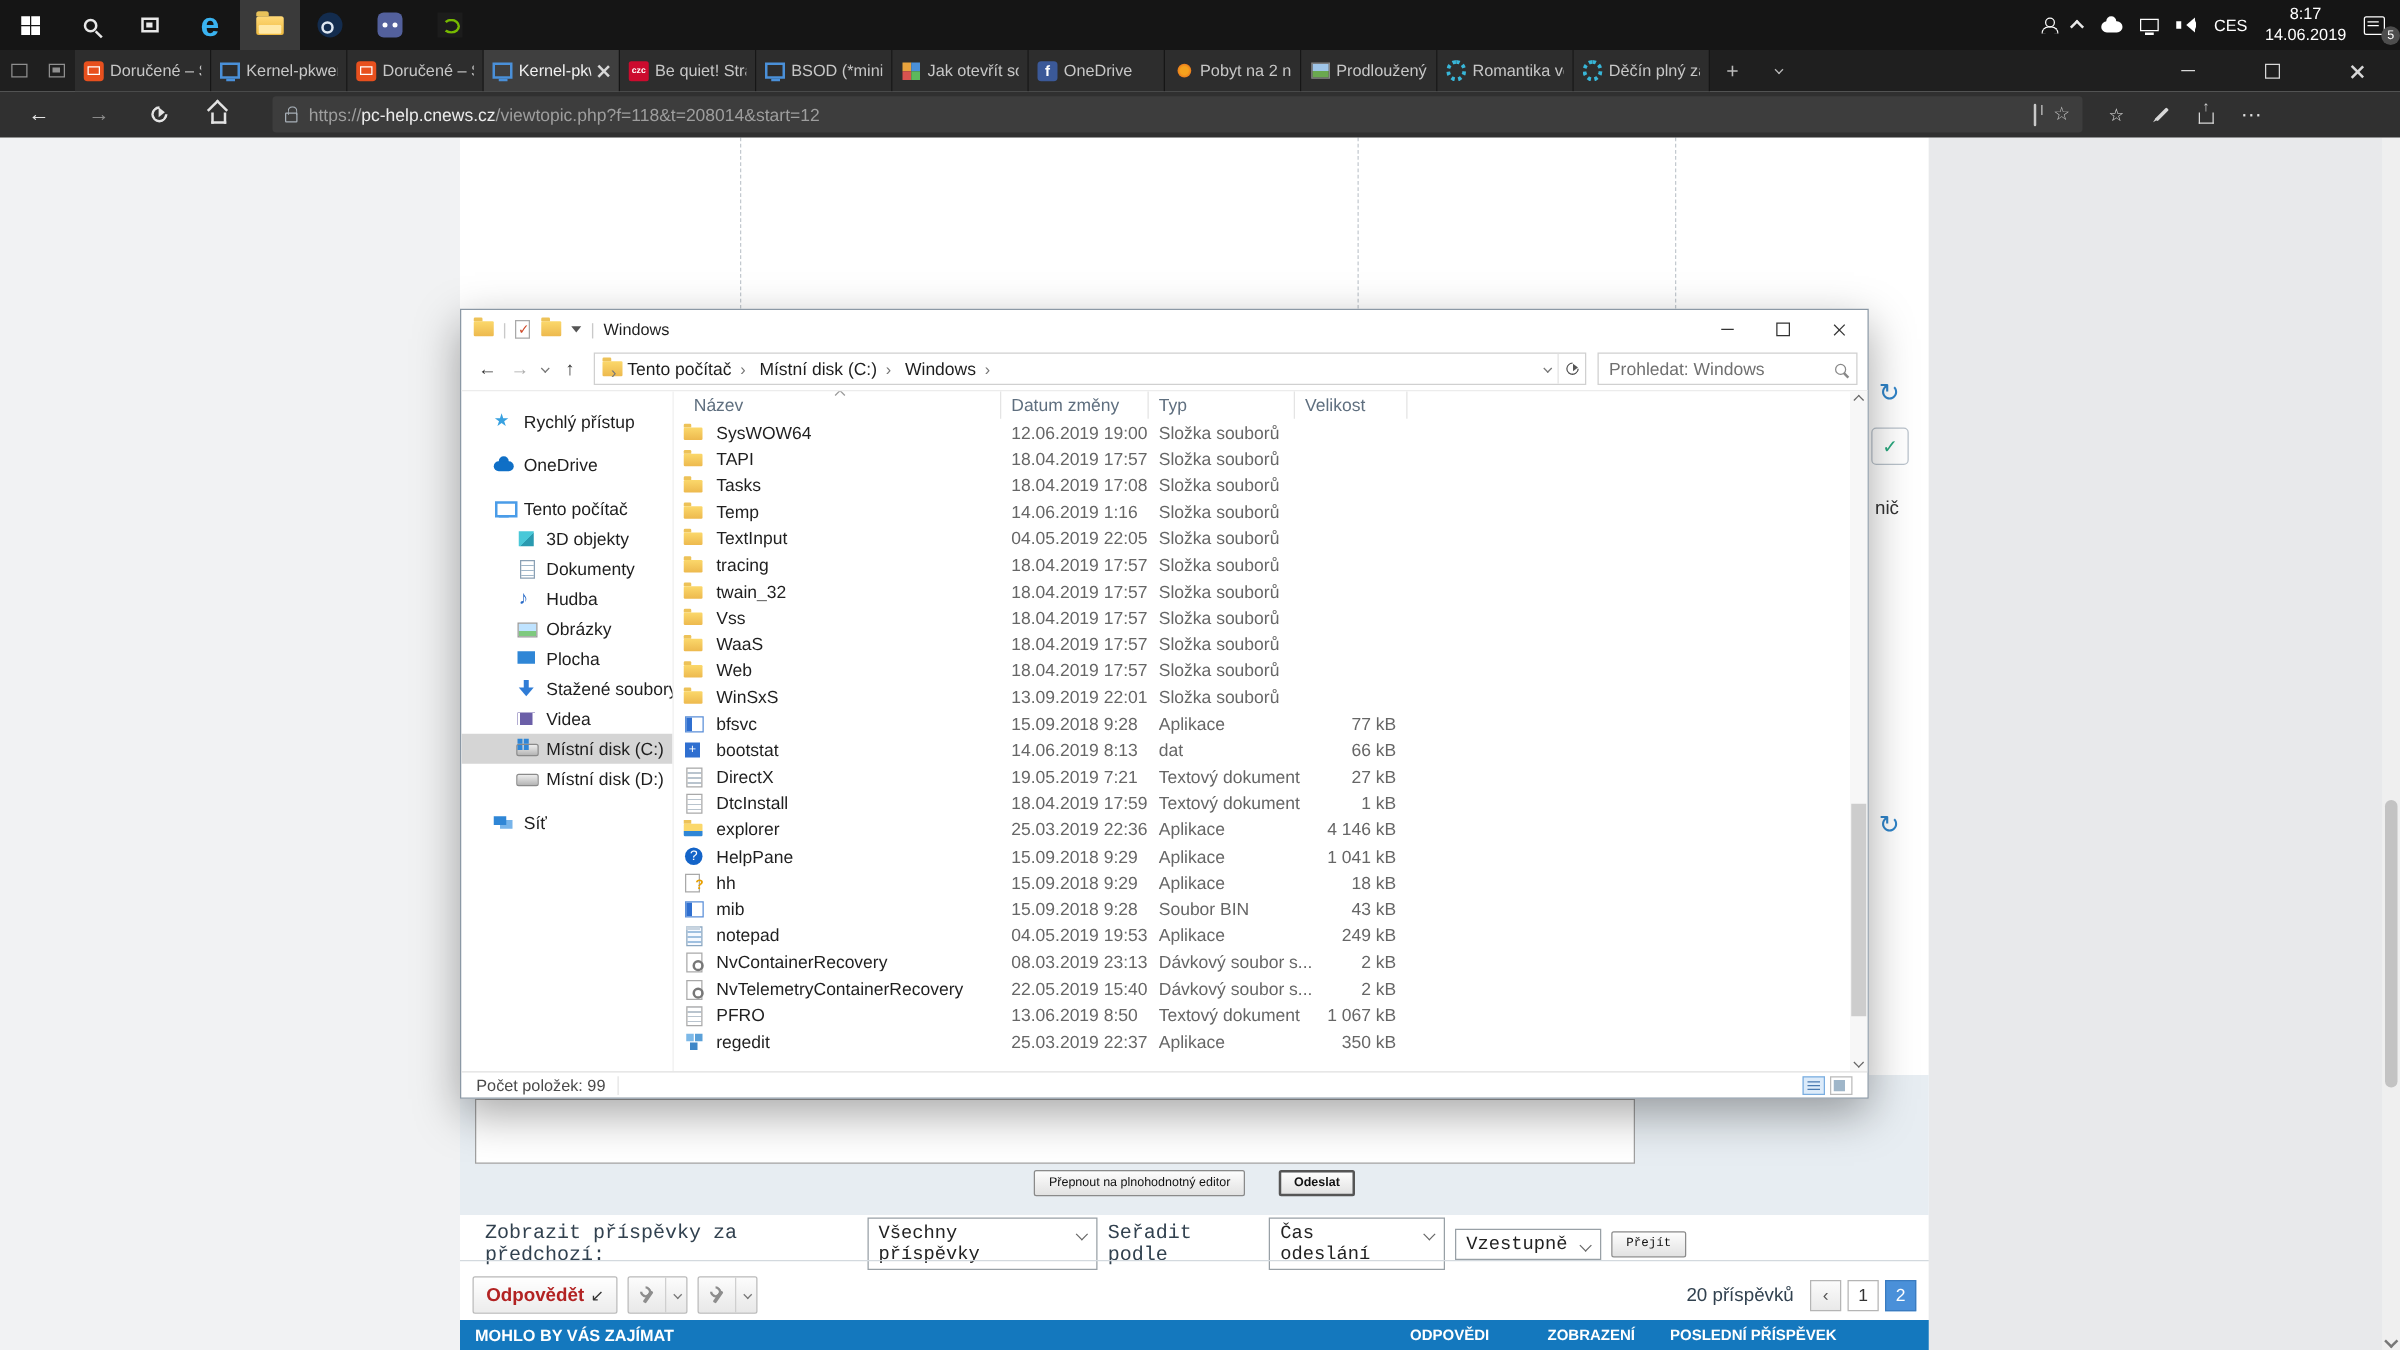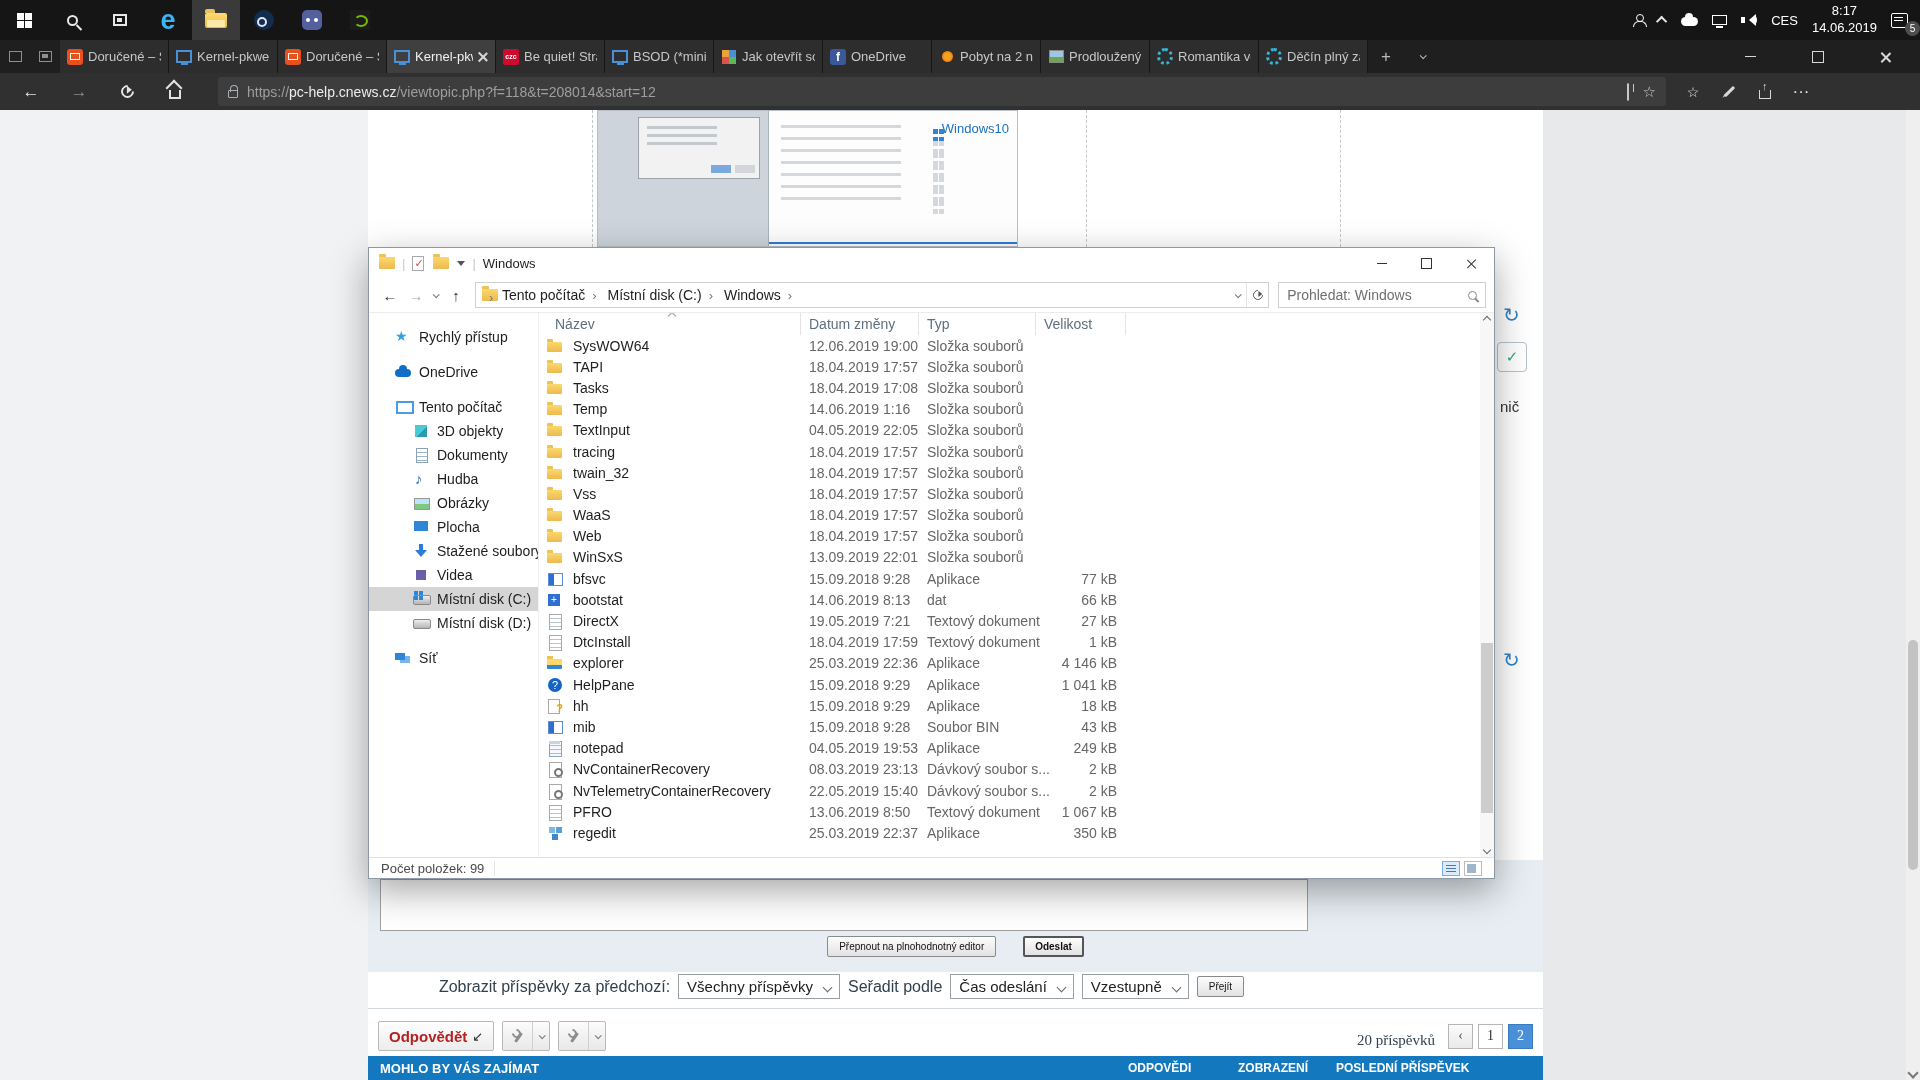--- a/index.html
+++ b/index.html
@@ -132,36 +132,36 @@
   .frag-card { position:absolute; left:1497px; top:232px; width:30px; height:30px; background:#fff; border:1px solid #b9c2cb; border-radius:4px; display:flex; align-items:center; justify-content:center; }
   .frag-card::after { content:"✓"; color:#2aa87e; font-size:15px; }
   .frag-text { position:absolute; left:1500px; top:288px; font-size:15px; color:#333; }
 
   
   .editor-zone { position:absolute; left:368px; top:750px; width:1175px; height:112px; background:#e7edf2; }
   .replybox { position:absolute; left:380px; top:769px; width:928px; height:52px; background:#fff; border:1px solid #a0a0a0; }
   .btnrow { position:absolute; left:368px; top:826px; width:1175px; text-align:center; }
   .fbtn { display:inline-block; background:linear-gradient(#fdfdfd,#e2e2e2); border:1px solid #8a8a8a; border-radius:2px; font-size:10px; color:#111; padding:4px 11px; }
   .fbtn.primary { font-weight:bold; border:2px solid #555; padding:3px 10px; margin-left:23px; }
-  .filterrow { position:absolute; left:361px; top:864px; width:961px; display:flex; align-items:center; justify-content:center; gap:8px; color:#31414f; font-size:16px; }
+  .filterrow { position:absolute; left:388px; top:864px; width:961px; display:flex; align-items:center; justify-content:center; gap:8px; color:#31414f; font-size:16px;font-family:Liberation Mono, monospace; }
   .fselect { position:relative; background:#fff; border:1px solid #98a0a6; font-size:15px; color:#222; padding:3px 26px 3px 8px; }
   .fselect::after { content:""; position:absolute; right:8px; top:9px; width:6px; height:6px; border-right:1.5px solid #666; border-bottom:1.5px solid #666; transform:rotate(45deg); }
   .divider1 { position:absolute; left:368px; top:898px; width:1175px; border-top:1px solid #d3d9de; }
   .replyrow { position:absolute; left:368px; top:906px; width:1175px; height:40px; display:flex; align-items:center; padding:0 10px; }
   .reply-btn { height:30px; display:inline-flex; align-items:center; gap:5px; background:linear-gradient(#fff,#ececec); border:1px solid #b9b9b9; border-radius:2px; padding:0 10px; }
   .reply-btn b { color:#b22222; font-size:15px; font-weight:bold; }
   .reply-btn span.arr { color:#333; font-size:13px; }
   .split { display:inline-flex; align-items:stretch; height:30px; background:linear-gradient(#fcfcfc,#e8e8e8); border:1px solid #b9b9b9; border-radius:2px; margin-left:8px; }
   .split .main { width:30px; display:flex; align-items:center; justify-content:center; border-right:1px solid #cfcfcf; }
   .split .drop { width:16px; display:flex; align-items:center; justify-content:center; }
   .drop-chev { width:5px; height:5px; border-right:1.5px solid #777; border-bottom:1.5px solid #777; transform:rotate(45deg) translateY(-1px); }
   .wrench { display:inline-block; width:14px; height:15px; position:relative; }
   .wrench::before { content:""; position:absolute; left:6px; top:3px; width:3px; height:11px; background:#8d8d8d; transform:rotate(35deg); border-radius:1px; }
   .wrench::after { content:""; position:absolute; left:1px; top:0; width:5px; height:5px; border:2px solid #8d8d8d; border-radius:50%; border-top-color:transparent; transform:rotate(-45deg); }
-  .pagin { margin-left:auto; display:flex; align-items:flex-end; gap:5px; color:#31414f; font-size:15px;font-family:Liberation Serif, serif; }
+  .pagin { margin-left:auto; display:flex; align-items:center; gap:5px; color:#31414f; font-size:15px; }
   .pagebtn { min-width:25px; height:25px; display:flex; align-items:center; justify-content:center; border:1px solid #b5b5b5; background:linear-gradient(#fbfbfb,#e9e9e9); font-size:14px; color:#555; }
   .pagebtn.plain { background:#fff; color:#333; }
   .pagebtn.cur { background:#4a90d9; border-color:#3a7bc0; color:#fff; }
   .relatedbar { position:absolute; left:368px; top:946px; width:1175px; height:26px; background:#1478be; color:#fff; }
   .relatedbar .rtitle { position:absolute; left:12px; top:5px; font-size:13px; font-weight:bold; }
   .relatedbar .rcol { position:absolute; top:5px; font-size:12px; font-weight:bold; }
 
   
   .pg-scroll { position:absolute; right:0; top:110px; width:14px; height:970px; background:#efefef; z-index:40; }
   .pg-thumb { position:absolute; left:2px; top:530px; width:10px; height:230px; background:#c3c3c3; border-radius:5px; }
@@ -507,40 +507,20 @@
   </div>
 
   <div class="pagearea">
     <div class="content-col"></div>
     <div class="right-gutter"></div>
 
     <div class="dashline" style="left:592px;"></div>
     <div class="dashline" style="left:1086px;"></div>
     <div class="dashline" style="left:1340px;"></div>
 
-    <div class="post-image" style="left:597px;">
-      <div class="pi-dialog">
-          <i></i>
-          <u></u>
-          <u></u>
-        </div>
-      <div class="pi-panel">
-        <i></i>
-        <div class="winlogo-line">
-          <span class="winlogo-sq">
-              <i></i>
-              <i></i>
-              <i></i>
-              <i></i>
-            </span>
-          <span>Windows10</span>
-        </div>
-        <div class="pi-blueline"></div>
-      </div>
-    </div>
 
     <div class="frag-rot" style="left:1503px;top:195px;">↻</div>
     <div class="frag-card"></div>
     <div class="frag-text">nič</div>
     <div class="frag-rot" style="left:1503px;top:540px;">↻</div>
 
     <div class="editor-zone"></div>
     <div class="replybox"></div>
     <div class="btnrow">
       <span class="fbtn">Přepnout na plnohodnotný editor</span>

